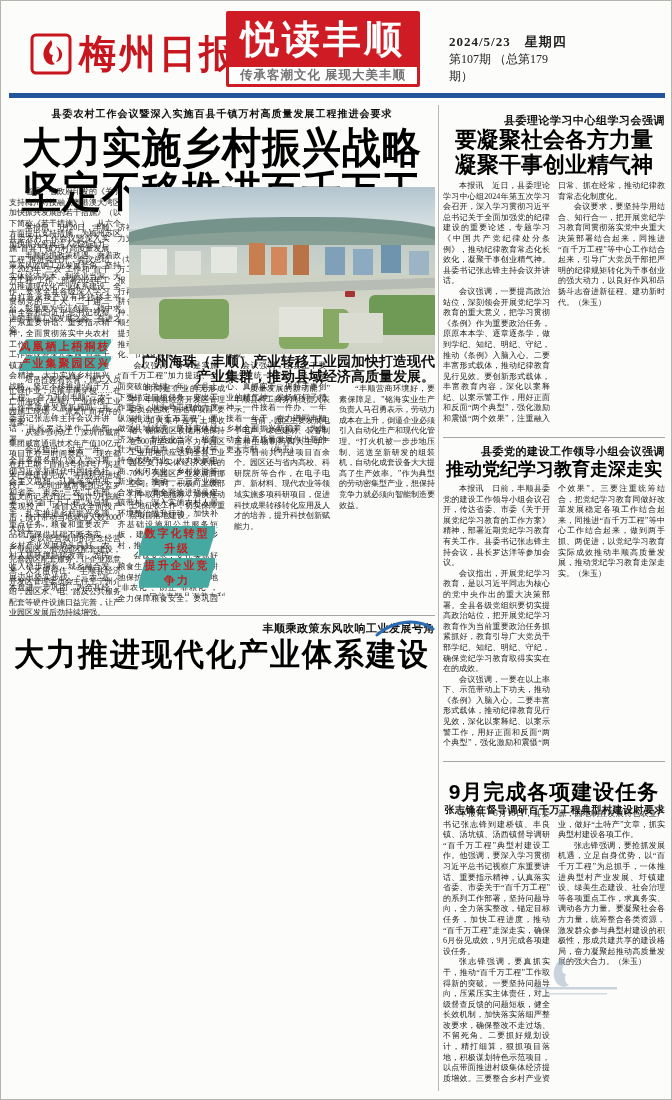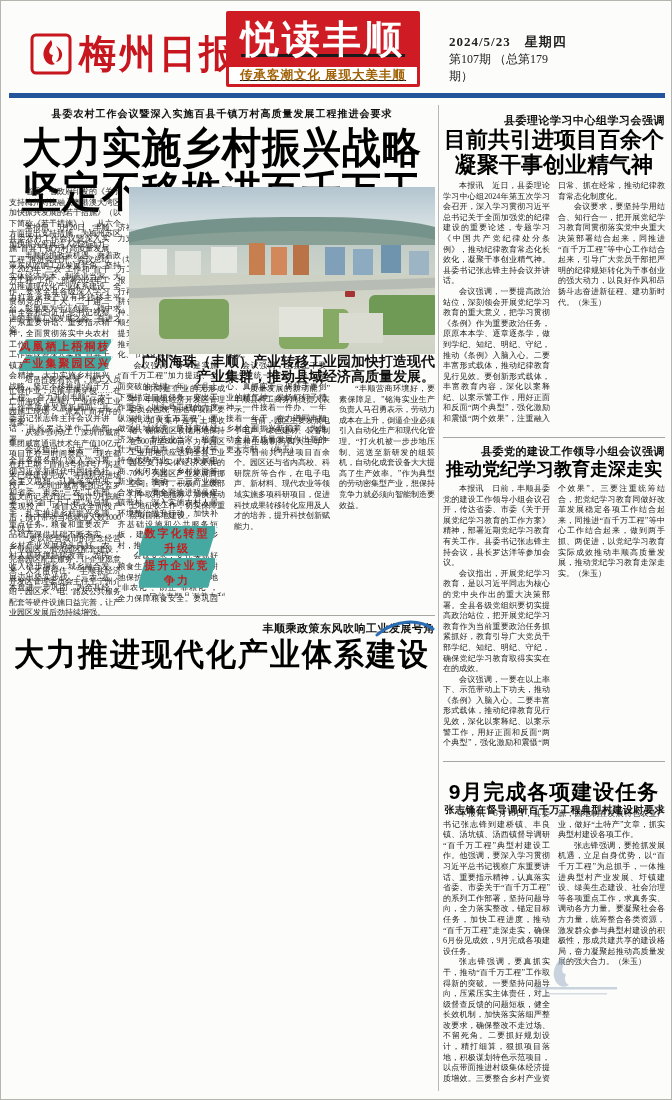--- a/index.html
+++ b/index.html
@@ -6,25 +6,25 @@
   .page{position:relative;width:672px;height:1100px;margin:0 auto;background:#fcfcfa;
         border:1px solid #b5b5b0;box-sizing:border-box;overflow:hidden;
         font-family:"Liberation Serif",serif;color:#1a1a1a;}
   
   .header{position:absolute;left:10px;top:6px;width:652px;height:84px;}
   .brand{position:absolute;left:18px;top:22px;display:flex;align-items:center;justify-content:flex-end;}
   .brand-logo{width:44px;height:44px;margin-right:6px;}
   .brand-name{font-size:37px;font-weight:700;color:#c8161e;letter-spacing:3px;
               font-family:"Liberation Serif",serif;transform:scaleY(1.05);}
   .section-box{position:absolute;left:215px;top:4px;width:194px;height:76px;
-               background:#cf1b24;border-radius:2px;display:flex;flex-direction:column;text-decoration:underline;}
+               background:#cf1b24;border-radius:2px;display:flex;flex-direction:column;}
   .section-name{flex:1;display:flex;align-items:center;justify-content:center;
                 color:#fff;font-size:38px;font-weight:900;letter-spacing:3px;
                 font-family:"Liberation Sans",sans-serif;line-height:1;}
-  .section-slogan{margin:0 3px 3px 3px;background:#fff;color:#a16207;font-weight:700;
+  .section-slogan{margin:0 3px 3px 3px;background:#fff;color:#737373;font-weight:700;
                   font-size:12.5px;text-align:center;line-height:17px;letter-spacing:1px;}
   .datebox{position:absolute;left:438px;top:26px;width:120px;}
   .date-main{font-size:13px;font-weight:700;color:#222;letter-spacing:1px;}
   .date-issue{font-size:12px;color:#222;}
   .honors{position:absolute;right:2px;top:12px;text-align:left;}
   .honor-item{font-size:9px;font-weight:700;color:#8f1418;line-height:12.5px;white-space:nowrap;}
   .honor-item .dia{margin-right:2px;}
   .blue-rule{position:absolute;left:8px;top:92px;width:656px;height:5px;background:#24549c;}
   
   .left-region{position:absolute;left:8px;top:100px;width:426px;height:994px;}
@@ -179,21 +179,21 @@
       </div>
     </div>
   </div>
 
   <div class="v-div"></div>
 
   <div class="right-region">
 
     <div class="kicker-sm" style="position:absolute;left:0;top:12px;width:222px;">县委理论学习中心组学习会强调</div>
     <div style="position:absolute;left:0;top:26px;width:222px;">
-      <div class="headline-r1">目前共引进项目百余个</div>
+      <div class="headline-r1">要凝聚社会各方力量</div>
       <div class="headline-r1">凝聚干事创业精气神</div>
     </div>
     <div class="bodytext cols2" style="position:absolute;left:0;top:80px;width:222px;height:250px;">
         <p>本报讯　近日，县委理论学习中心组2024年第五次学习会召开，深入学习贯彻习近平总书记关于全面加强党的纪律建设的重要论述，专题学习《中国共产党纪律处分条例》，推动纪律教育常态化长效化，凝聚干事创业精气神。县委书记张志锋主持会议并讲话。</p>
         <p>会议强调，一要提高政治站位，深刻领会开展党纪学习教育的重大意义，把学习贯彻《条例》作为重要政治任务，原原本本学、逐章逐条学，做到学纪、知纪、明纪、守纪，推动《条例》入脑入心。二要丰富形式载体，推动纪律教育见行见效。要创新形式载体，丰富教育内容，深化以案释纪、以案示警工作，用好正面和反面“两个典型”，强化激励和震慑“两个效果”，注重融入日常、抓在经常，推动纪律教育常态化制度化。</p>
         <p>会议要求，要坚持学用结合、知行合一，把开展党纪学习教育同贯彻落实党中央重大决策部署结合起来，同推进“百千万工程”等中心工作结合起来，引导广大党员干部把严明的纪律规矩转化为干事创业的强大动力，以良好作风和昂扬斗志奋进新征程、建功新时代。（朱玉）</p>
       </div>
     <hr class="h-div" style="position:absolute;left:0;top:336px;width:222px;">
 
     <div class="kicker-sm" style="position:absolute;left:0;top:343px;width:222px;">县委党的建设工作领导小组会议强调</div>

